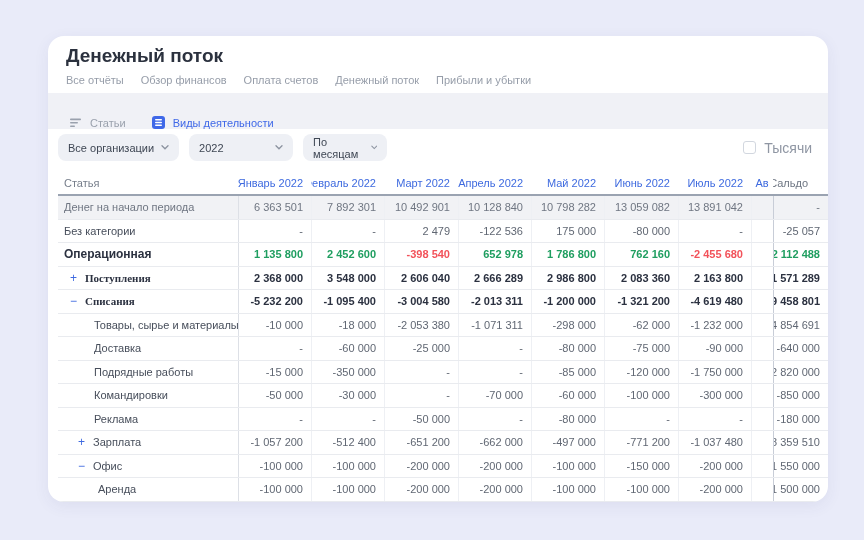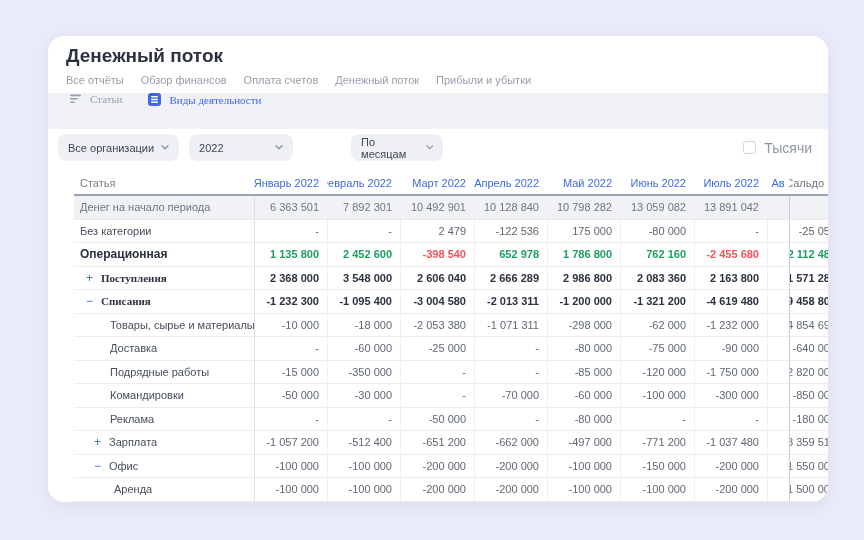--- a/index.html
+++ b/index.html
@@ -11,34 +11,34 @@
   }
   .card{
     position:absolute;left:48px;top:36px;width:780px;height:466px;
     background:#ffffff;border-radius:16px;overflow:hidden;
     box-shadow:0 4px 16px rgba(50,60,120,.07);
   }
   .title{position:absolute;left:18px;top:9px;font-size:19px;font-weight:600;color:#2b313e;}
   .tabs{position:absolute;left:18px;top:38px;display:flex;gap:17px;font-size:11px;color:#969da9;}
   .tabs .tab{cursor:pointer;white-space:nowrap;}
   .vstrip{position:absolute;left:0;right:0;top:57px;height:36px;background:#f0f1f6;
-    display:flex;align-items:flex-start;padding-left:22px;gap:26px;box-sizing:border-box;font-family:Liberation Serif, serif;}
+    display:flex;align-items:flex-end;padding-left:22px;gap:26px;box-sizing:border-box;}
   .vitem{display:flex;align-items:center;gap:7px;font-size:11px;cursor:pointer;}
   .vitem.inactive{color:#9aa1ad;}
   .vitem.active{color:#3f68e8;gap:8px;}
   .filters{position:absolute;left:10px;right:10px;top:98px;height:27px;display:flex;align-items:center;gap:10px;}
   .fbtn{height:27px;background:#eef0f5;border-radius:8px;display:flex;align-items:center;
     padding:0 10px;font-size:11px;color:#3f4754;gap:7px;cursor:pointer;box-sizing:border-box;}
   .fbtn.w-year{width:104px;justify-content:space-between;}
-  .fbtn.w-period{width:92px;justify-content:space-between;margin-left:48px;}
+  .fbtn.w-period{width:84px;justify-content:space-between;}
   .thousands{margin-left:auto;margin-right:6px;display:flex;align-items:center;gap:8px;}
   .cbx{width:13px;height:13px;border:1px solid #d2d7df;border-radius:3px;background:#fff;cursor:pointer;box-sizing:border-box;}
   .thousands .tlabel{font-size:14px;color:#8f96a3;}
 
-  .table{position:absolute;left:10px;top:136px;width:770px;margin-left:16px;}
+  .table{position:absolute;left:10px;top:136px;width:770px;}
   .thead,.trow{display:grid;grid-template-columns:180px 73px 73px 74px 73px 73px 74px 73px 22px 55px;}
   .thead{height:22px;border-bottom:2px solid #9aa3b1;}
   .hcell{display:flex;align-items:center;font-size:11px;color:#757d8a;overflow:hidden;}
   .hcell.first{padding-left:6px;}
   .hcell.month{justify-content:flex-end;padding-right:8px;color:#3e6adf;cursor:pointer;white-space:nowrap;}
   .hcell.av{justify-content:center;padding-right:0;}
   .hcell.saldo{justify-content:flex-end;padding-right:20px;color:#6d7582;}
 
   .trow{height:23.5px;border-bottom:1px solid #e9ebef;box-sizing:border-box;}
   .cell{display:flex;align-items:center;overflow:hidden;white-space:nowrap;box-sizing:border-box;}
@@ -192,21 +192,21 @@
           <div class="cell num m5">2 083 360</div>
           <div class="cell num m6">2 163 800</div>
           <div class="cell num av"></div>
           <div class="cell num saldo">21 571 289</div>
         </div>
         <div class="trow kind-bold">
           <div class="cell lbl lvl2 has-tg">
             <span class="tg">−</span>
             <span class="lt">Списания</span>
           </div>
-          <div class="cell num m0">-1 232 300</div>
+          <div class="cell num m0">-5 232 200</div>
           <div class="cell num m1">-1 095 400</div>
           <div class="cell num m2">-3 004 580</div>
           <div class="cell num m3">-2 013 311</div>
           <div class="cell num m4">-1 200 000</div>
           <div class="cell num m5">-1 321 200</div>
           <div class="cell num m6">-4 619 480</div>
           <div class="cell num av"></div>
           <div class="cell num saldo">-19 458 801</div>
         </div>
         <div class="trow kind-plain">

